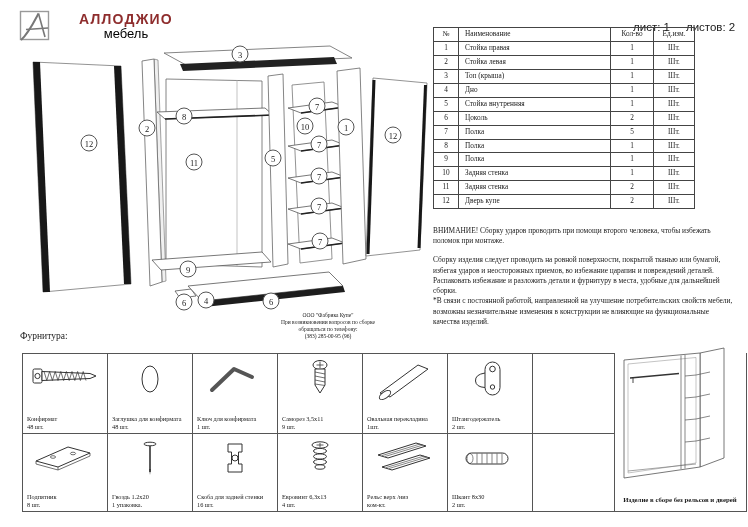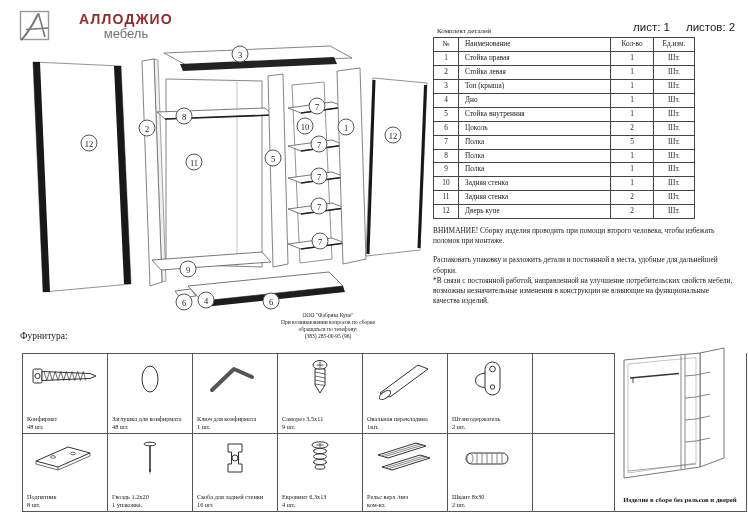--- a/index.html
+++ b/index.html
@@ -5,21 +5,21 @@
   html,body { margin:0; padding:0; background:#fff; }
   #page { position:relative; width:748px; height:527px; background:#fff;
           font-family:"Liberation Serif", serif; color:#1a1a1a; overflow:hidden; }
   .abs { position:absolute; }
 
   
   #brand-mark { left:18px; top:9px; }
   #brand-text { left:60px; top:11px; width:132px; text-align:center;
                 font-family:"Liberation Sans", sans-serif; }
   #brand-name { font-size:14px; font-weight:bold; letter-spacing:1.2px; color:#8e2d2d; }
-  #brand-sub  { font-size:13px; color:#737373; margin-top:-1px; }
+  #brand-sub  { font-size:13px; color:#000000; margin-top:-1px; }
   #doc-title  { left:185px; top:11px; font-size:13.4px; line-height:1.3; }
   #sheet-info { left:633px; top:21px; display:flex; gap:16px;
                 font-family:"Liberation Sans", sans-serif; font-size:11.5px; }
 
   
   #parts-block { left:433px; top:27px; }
   #parts-title { font-size:7px; margin:0 0 2px 4px; }
   #parts { border-collapse:collapse; font-size:7.3px; }
   #parts th, #parts td { border:0.8px solid #444; padding:1px 3px; line-height:1.5;
                          font-weight:normal; text-align:center; }
@@ -152,21 +152,20 @@
     </div>
 
   <div id="contact" class="abs">
     <div>ООО "Фабрика Купе"</div>
     <div>При возникновении вопросов по сборке</div>
     <div>обращаться по телефону:</div>
     <div>(383) 285-00-95 (96)</div>
   </div>
 
   <div id="parts-block" class="abs">
-    <div id="parts-title">Комплект деталей</div>
     <table id="parts">
       <thead>
         <tr>
           <th class="c-num">№</th>
           <th class="c-name">Наименование</th>
           <th class="c-qty">Кол-во</th>
           <th class="c-unit">Ед.изм.</th>
         </tr>
       </thead>
       <tbody>
@@ -240,22 +239,23 @@
             <td>12</td>
             <td>Дверь купе</td>
             <td>2</td>
             <td>Шт.</td>
           </tr>
         </tbody>
     </table>
   </div>
 
   <div id="notes" class="abs">
-    <p>ВНИМАНИЕ! Сборку изделия проводить при помощи второго человека, чтобы избежать поломок при монтаже.</p>
-    <p class="tight">Распаковать упаковку и разложить детали и постоянной в места, удобные для дальнейшей сборки.</p>
+    <p>ВНИМАНИЕ! Сборку ударов проводить при помощи второго человека, чтобы избежать поломок при монтаже.</p>
+    <p class="tight">Сборку изделия следует проводить на ровной поверхности, покрытой тканью или бумагой, избегая ударов и неосторожных приемов, во избежание царапин и повреждений деталей.</p>
+    <p class="tight">Распаковать избежание и разложить детали и фурнитуру в места, удобные для дальнейшей сборки.</p>
     <p>*В связи с постоянной работой, направленной на улучшение потребительских свойств мебели, возможны незначительные изменения в конструкции не влияющие на функциональные качества изделий.</p>
   </div>
 
   <div id="hw-title" class="abs">Фурнитура:</div>
   <div id="hw-grid" class="abs">
 
     <div class="hw-cell">
       <div class="hw-icon">
         <svg width="74" height="46" viewBox="0 0 74 46">
           <rect x="5" y="13" width="9" height="14" rx="1.5" fill="#fff" stroke="#333"></rect>

